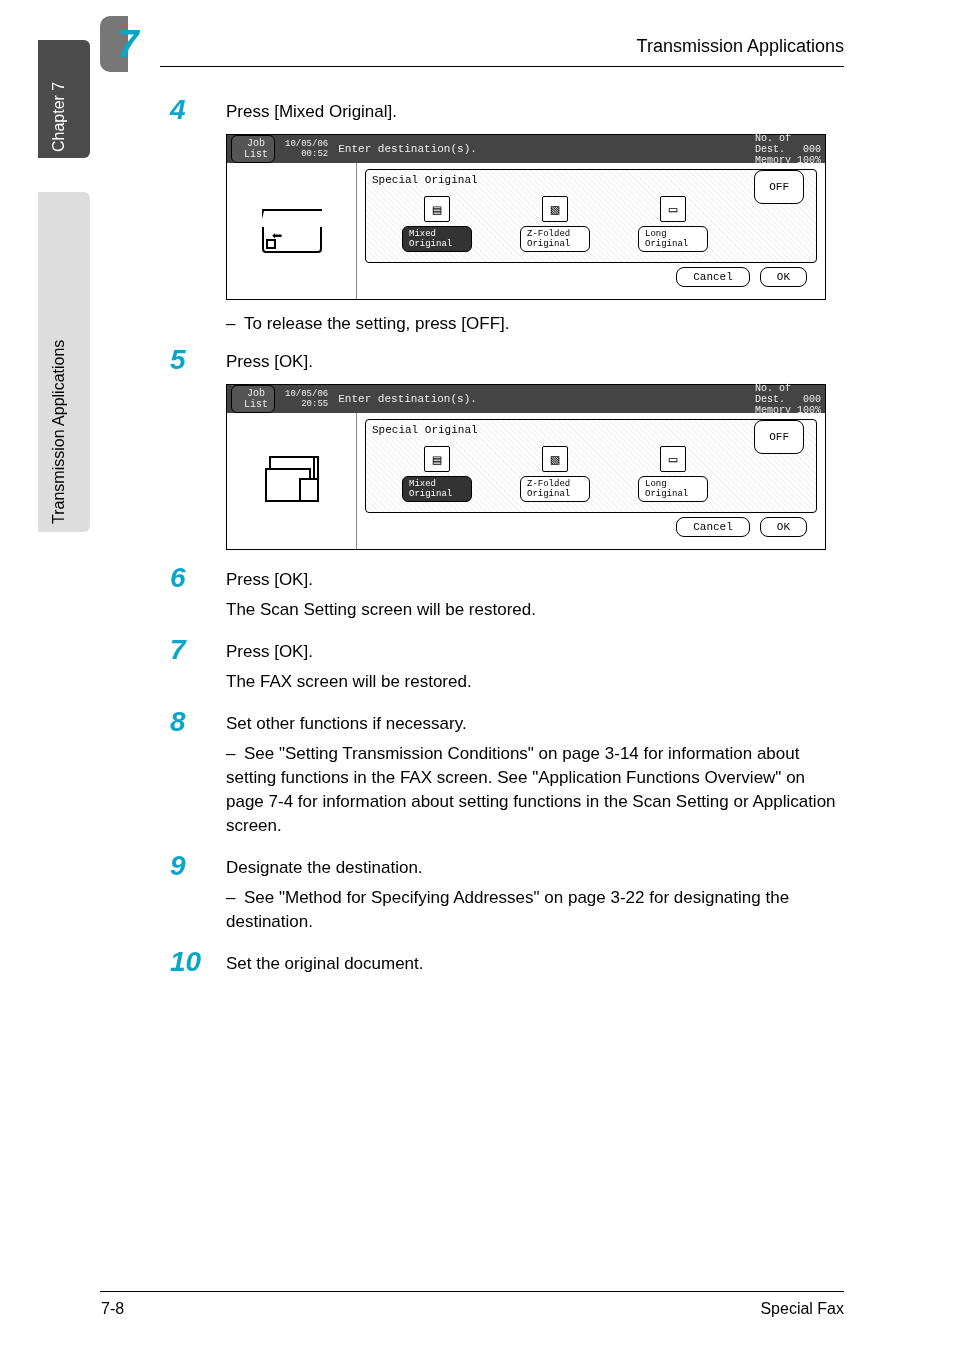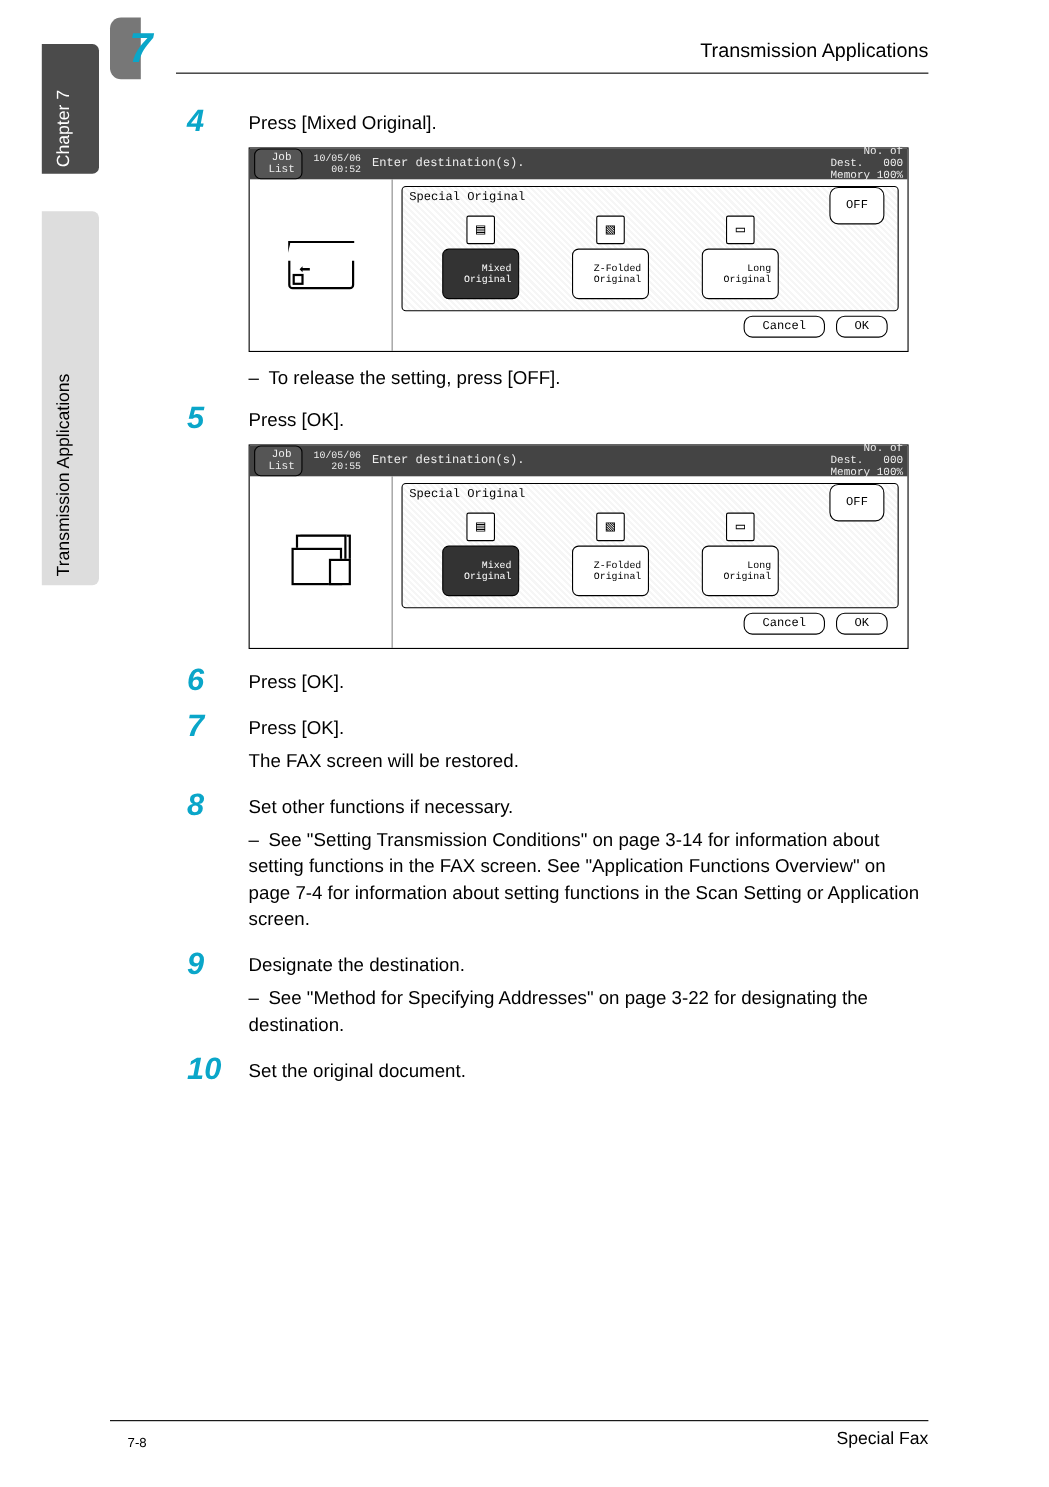--- a/index.html
+++ b/index.html
@@ -29,30 +29,30 @@
 
   .body-text { font-size:17px; line-height:24px; margin-top:6px; margin-left:56px;}
 
   
   .lcd { width:600px; margin: 10px 0 12px 56px; border:1px solid #000; font-family: "Courier New", monospace; font-size:11px; color:#000;}
   .lcd-top { display:flex; align-items:center; height:28px; padding:0 4px; background:#444;}
   .lcd-btn { border:1px solid #000; border-radius:6px; padding:2px 6px; background:#777; color:#000; font-size:10px; text-align:center; line-height:11px;}
   .lcd-btn-dark { background:#555; color:#eee;padding-left:12px;}
   .lcd-top .spacer { flex:1;}
   .lcd-top .enter { color:#eee; margin-left:6px; font-size:11px;}
-  .lcd-top .info { color:#eee; font-size:10px; text-align:right; line-height:11px;}
+  .lcd-top .info { color:#eee; font-size:10px; text-align:left; line-height:11px;}
   .lcd-body { display:flex; }
   .lcd-left { width:130px; border-right:1px solid #888; padding:10px 6px; display:flex; align-items:center; justify-content:center;}
   .lcd-right { flex:1; padding:6px 8px; }
   .group-box { border:1px solid #000; border-radius:4px; padding:4px 6px 10px; background:repeating-linear-gradient(45deg,#f6f6f6 0 2px,#fff 2px 4px);}
   .group-title { font-size:11px; margin-bottom:10px;}
   .modes { display:flex; gap:28px; padding-left:20px;}
   .mode { display:flex; flex-direction:column; align-items:center; width:90px;}
   .mode-icon { width:26px; height:26px; border:1px solid #000; border-radius:2px; display:flex; align-items:center; justify-content:center; font-size:14px; margin-bottom:4px; background:#fff;}
-  .mode-btn { padding:12px 6px; border:1px solid #000; border-radius:6px; font-size:9px; text-align:right; background:#fff; line-height:10px; min-width:70px;}
+  .mode-btn { padding:2px 6px; border:1px solid #000; border-radius:6px; font-size:9px; text-align:left; background:#fff; line-height:10px; min-width:70px;}
   .mode-btn.sel { background:#333; color:#fff;}
   .off-btn { position:absolute; right:12px; top:0; padding:10px 14px; border:1px solid #000; border-radius:8px; font-size:11px; background:#fff;}
   .rel { position:relative;}
   .lcd-bottom { display:flex; justify-content:flex-end; gap:10px; padding:4px 10px 6px; }
   .fbtn { padding:3px 16px; border:1px solid #000; border-radius:8px; font-size:11px; background:#fff;}
   .datetime { color:#eee; font-size:9px; line-height:10px; text-align:right; padding:0 4px;}
 
   
   .doc-icon-closed { width:60px; height:44px; border:2px solid #000; border-radius:0 0 4px 4px; position:relative; background:#fff;}
   .doc-icon-closed::before { content:""; position:absolute; left:-4px; top:-14px; width:76px; height:14px; border-bottom:16px solid #fff; border-left:4px solid transparent; border-right:4px solid transparent;}
@@ -61,21 +61,21 @@
 
   .doc-stack { width:54px; height:50px; position:relative;}
   .doc-stack div { position:absolute; width:46px; height:34px; border:2px solid #000; background:#fff;}
   .doc-stack .a{ left:8px; top:0;}
   .doc-stack .b{ left:4px; top:6;}
   .doc-stack .c{ left:0; top:12px;}
   .doc-stack .d{ left:34px; top:22px; width:20px; height:24px;}
 
   
   .footer-rule { position:absolute; left:100px; right:110px; bottom:60px; height:1px; background:#000;}
-  .footer-left { position:absolute; left:116px; bottom:34px; font-size:12px;}
+  .footer-left { position:absolute; left:101px; bottom:34px; font-size:16px;}
   .footer-right { position:absolute; right:110px; bottom:34px; font-size:16px;}
 </style>
 </head>
 <body>
 
 <div class="page">
   <div class="side-tab-dark-box"></div>
   <div class="side-text-dark">Chapter 7</div>
   <div class="side-tab-light-box"></div>
   <div class="side-text-light">Transmission Applications</div>
@@ -210,20 +210,21 @@
           </div>
         </div>
       </div>
     </div>
 
 
     <div class="step-row" style="margin-top:14px;">
       <div class="step-num">6</div>
       <div class="step-body">Press [OK].</div>
     </div>
+    <div class="body-text">The Scan Setting screen will be restored.</div>
 
     <div class="step-row" style="margin-top:14px;">
       <div class="step-num">7</div>
       <div class="step-body">Press [OK].</div>
     </div>
     <div class="body-text">The FAX screen will be restored.</div>
 
     <div class="step-row" style="margin-top:14px;">
       <div class="step-num">8</div>
       <div class="step-body">Set other functions if necessary.</div>

